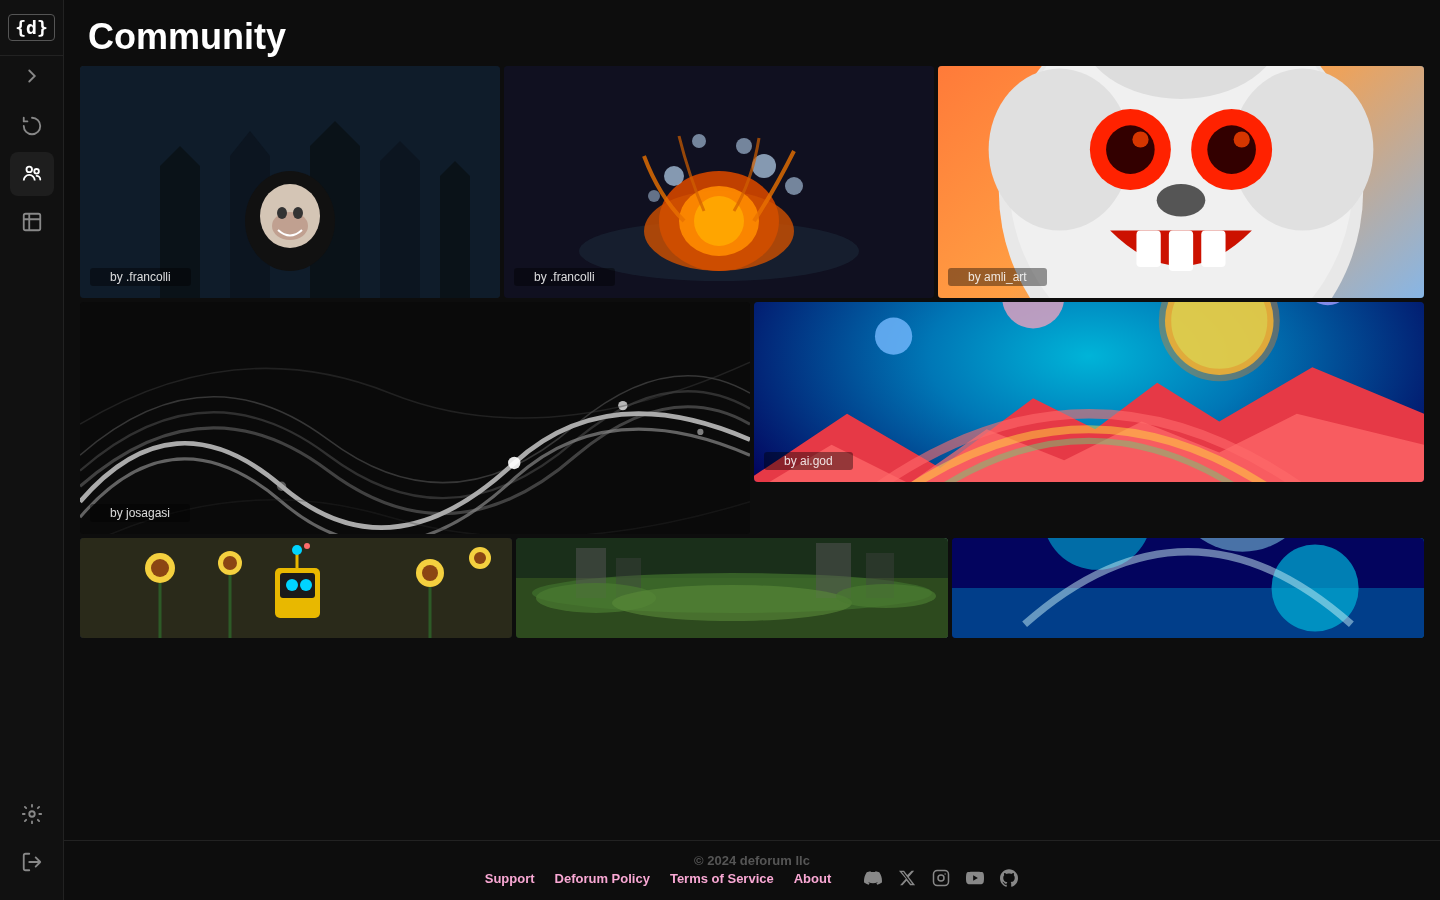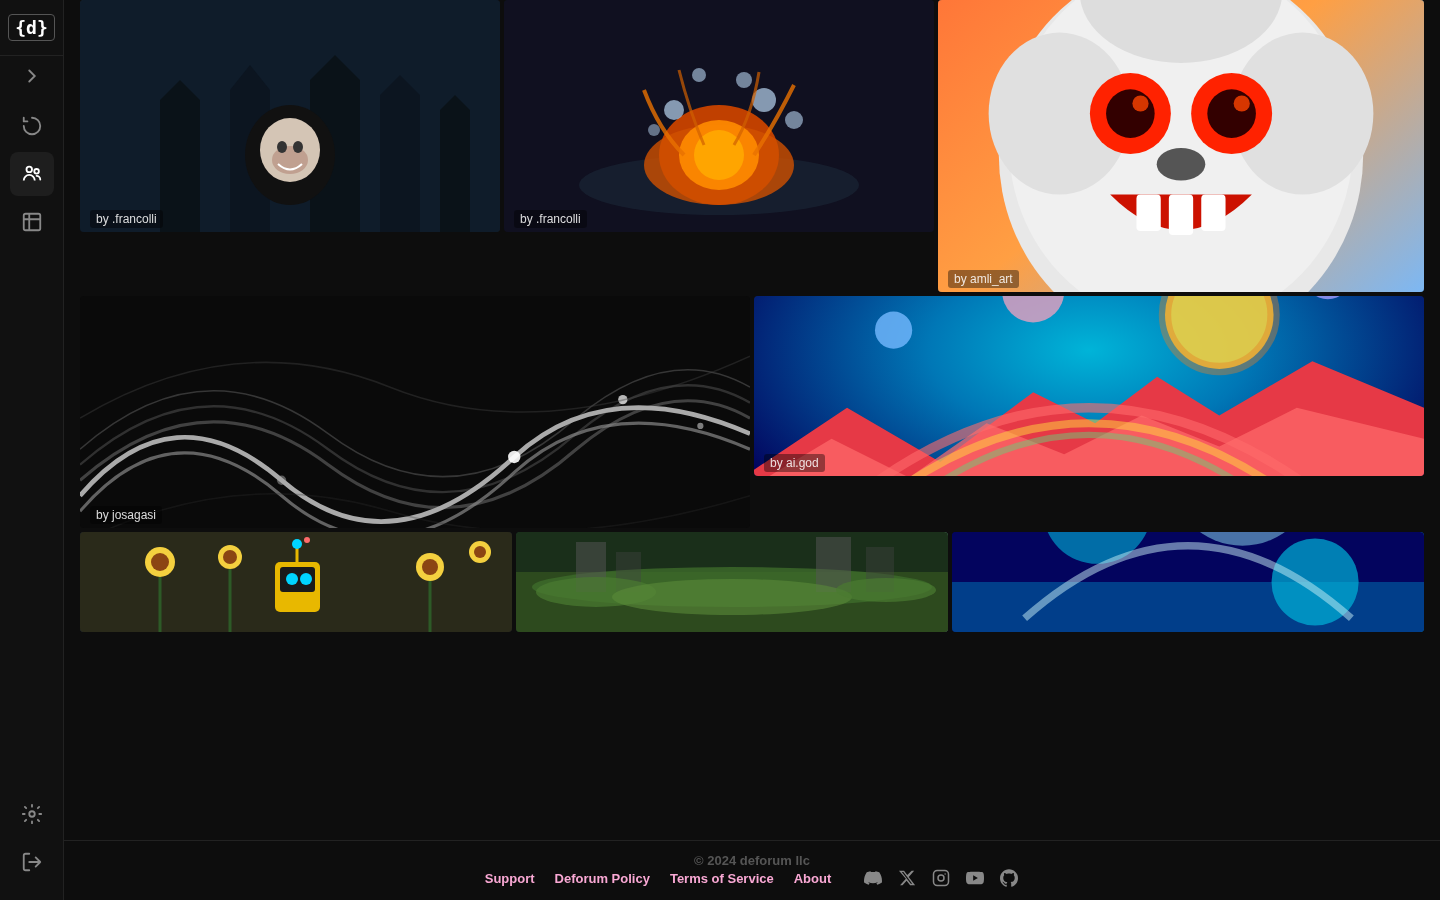--- a/index.html
+++ b/index.html
@@ -133,26 +133,26 @@
     .gallery-item {
       position: relative;
       overflow: hidden;
       border-radius: 4px;
       cursor: pointer;
       background: #1a1a1a;
       flex-shrink: 0;
     }
     .gallery-item-label {
       position: absolute;
-      bottom: 4px;
+      bottom: 12px;
       left: 10px;
       font-size: 12px;
       color: rgba(255,255,255,0.85);
       background: rgba(0,0,0,0.4);
-      padding: 2px 6px;
+      padding: 2px 20px;
       border-radius: 3px;
     }
 
     
     .footer {
       background: #0d0d0d;
       border-top: 1px solid #222;
       padding: 12px 24px;
       display: flex;
       flex-direction: column;
@@ -242,20 +242,23 @@
     <div class="sidebar-item" title="Sign Out">
       <svg class="icon-svg" viewBox="0 0 24 24">
         <path d="M16 17l5-5-5-5M21 12H9" stroke="currentColor" stroke-width="2" fill="none" stroke-linecap="round" stroke-linejoin="round"></path>
         <path d="M9 21H5a2 2 0 0 1-2-2V5a2 2 0 0 1 2-2h4" stroke="currentColor" stroke-width="2" fill="none" stroke-linecap="round"></path>
       </svg>
     </div>
   </div>
 </aside>
 
 <main class="main">
+  <div class="page-header">
+    <h1 class="page-title">Community</h1>
+  </div>
 
 
   <div class="gallery">
 
     <div class="gallery-row">
       <div class="gallery-item" style="width: 420px; height: 232px; flex-shrink:0;">
         <div style="width:100%;height:100%;background:linear-gradient(160deg,#1e2d3a 0%,#0f1c2a 40%,#0a1520 70%,#16202c 100%);">
           <svg width="100%" height="100%" viewBox="0 0 420 232" preserveAspectRatio="xMidYMid slice">
 
             <rect width="420" height="232" fill="#0f1c2a"></rect>
@@ -304,21 +307,21 @@
             <circle cx="290" cy="120" r="9" fill="#b8d4f0" opacity="0.6"></circle>
 
             <path d="M180,155 Q155,130 140,90" stroke="#e87000" stroke-width="4" fill="none" opacity="0.8"></path>
             <path d="M250,155 Q270,125 290,85" stroke="#e87000" stroke-width="4" fill="none" opacity="0.8"></path>
             <path d="M200,145 Q185,110 175,70" stroke="#d06000" stroke-width="3" fill="none" opacity="0.7"></path>
             <path d="M230,145 Q248,115 255,72" stroke="#d06000" stroke-width="3" fill="none" opacity="0.7"></path>
           </svg>
         </div>
         <div class="gallery-item-label">by .francolli</div>
       </div>
-      <div class="gallery-item" style="flex:1; height: 292px;">
+      <div class="gallery-item" style="flex:1; height: 232px;">
         <div style="width:100%;height:100%;background:linear-gradient(135deg,#ff6b35 0%,#ff9f43 40%,#ecf0f1 60%,#3498db 100%);">
           <svg width="100%" height="100%" viewBox="0 0 240 232" preserveAspectRatio="xMidYMid slice">
             <rect width="240" height="232" fill="#2c3e50"></rect>
 
             <defs>
               <linearGradient id="skyGrad" x1="0" y1="0" x2="1" y2="1">
                 <stop offset="0%" stop-color="#ff6b35"></stop>
                 <stop offset="50%" stop-color="#ff9f43"></stop>
                 <stop offset="100%" stop-color="#74b9ff"></stop>
               </linearGradient>

